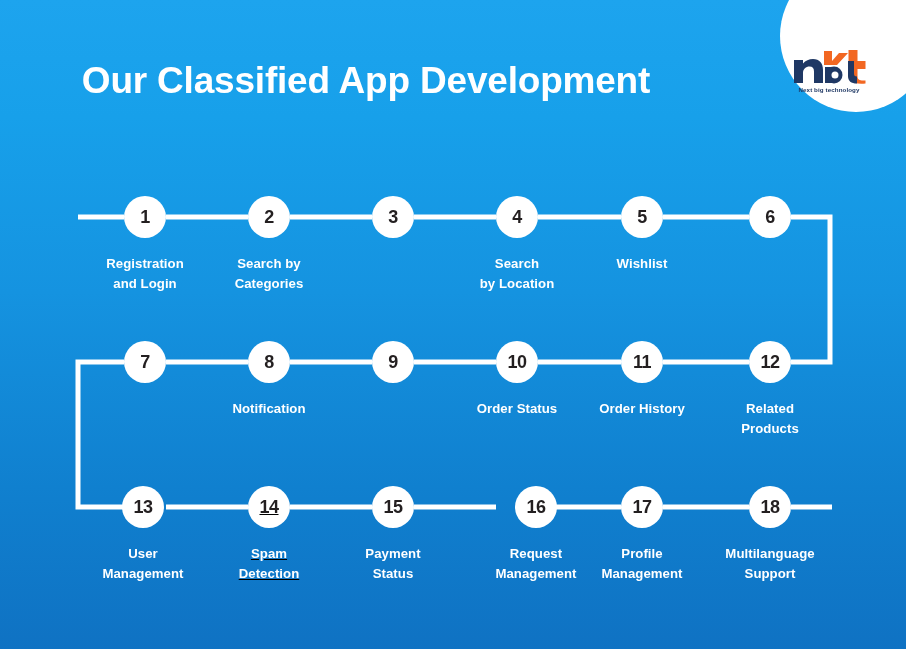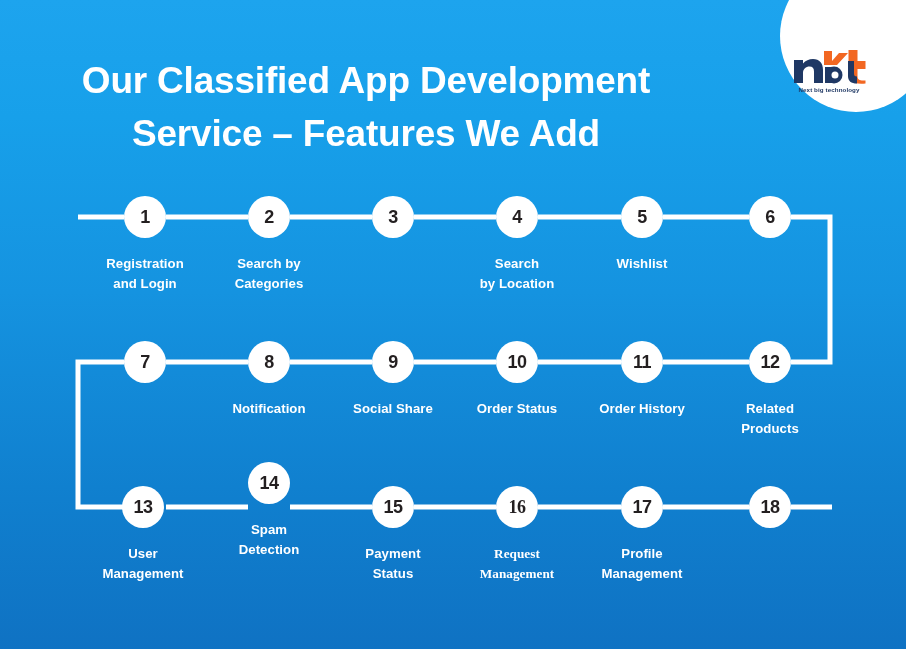--- a/index.html
+++ b/index.html
@@ -139,21 +139,20 @@
       <circle cx="84" cy="50" r="17" fill="#1f3864"></circle>
       <circle cx="86" cy="50" r="7" fill="#ffffff"></circle>
 
       <path d="M112 22 L112 52 C112 62 118 67 130 67 L130 53 C125 53 124 51 124 46 L124 22 Z" fill="#1f3864"></path>
     </svg>
     <span class="logo-tagline">Next big technology</span>
   </div>
 
   <h1 class="title">
     <span class="title-line">Our Classified App Development</span>
-    <span class="title-line">Service – Features We Add</span>
   </h1>
 
   <div class="flow">
 
     <svg class="connectors" viewBox="0 0 906 649">
       <g stroke="#ffffff" stroke-width="5" fill="none" stroke-linecap="butt" stroke-linejoin="miter">
 
         <line x1="78" y1="217" x2="124" y2="217"></line>
         <line x1="166" y1="217" x2="248" y2="217"></line>
         <line x1="290" y1="217" x2="372" y2="217"></line>
@@ -208,59 +207,60 @@
         </div>
         <div class="node" style="left: 145px; top: 341px;">
           <div class="node-circle">7</div>
         </div>
         <div class="node" style="left: 269px; top: 341px;">
           <div class="node-circle">8</div>
           <div class="node-label">Notification</div>
         </div>
         <div class="node" style="left: 393px; top: 341px;">
           <div class="node-circle">9</div>
-          <div class="node-label">Social Share</div>
         </div>
         <div class="node" style="left: 517px; top: 341px;">
           <div class="node-circle">10</div>
           <div class="node-label">Order Status</div>
         </div>
         <div class="node" style="left: 642px; top: 341px;">
           <div class="node-circle">11</div>
           <div class="node-label">Order History</div>
         </div>
         <div class="node" style="left: 770px; top: 341px;">
           <div class="node-circle">12</div>
           <div class="node-label">Related
 Products</div>
         </div>
         <div class="node" style="left: 143px; top: 486px;">
           <div class="node-circle">13</div>
           <div class="node-label">User
 Management</div>
         </div>
-        <div class="node" style="left: 269px; top: 462px;">
+        <div class="node" style="left: 269px; top: 486px; text-decoration: underline;">
           <div class="node-circle">14</div>
           <div class="node-label">Spam
 Detection</div>
         </div>
         <div class="node" style="left: 393px; top: 486px;">
           <div class="node-circle">15</div>
           <div class="node-label">Payment
 Status</div>
         </div>
-        <div class="node" style="left: 517px; top: 486px; font-family: Liberation Serif, serif;">
+        <div class="node" style="left: 536px; top: 486px;">
           <div class="node-circle">16</div>
           <div class="node-label">Request
 Management</div>
         </div>
         <div class="node" style="left: 642px; top: 486px;">
           <div class="node-circle">17</div>
           <div class="node-label">Profile
 Management</div>
         </div>
         <div class="node" style="left: 770px; top: 486px;">
           <div class="node-circle">18</div>
+          <div class="node-label">Multilanguage
+Support</div>
         </div>
       </div>
 
   </div>
 </div>
 
 </body></html>

